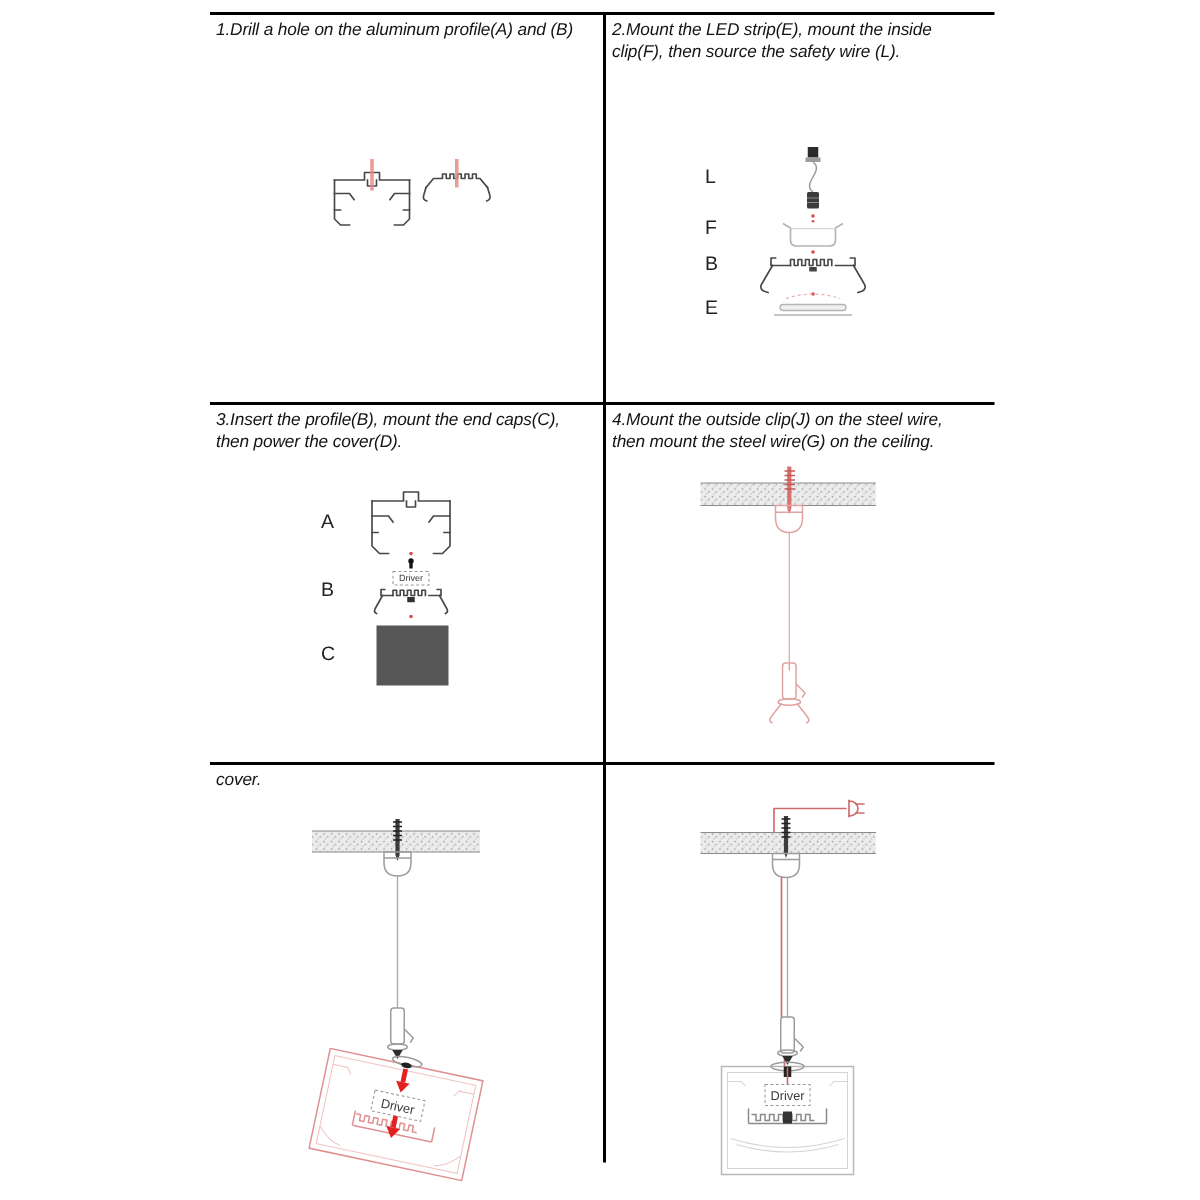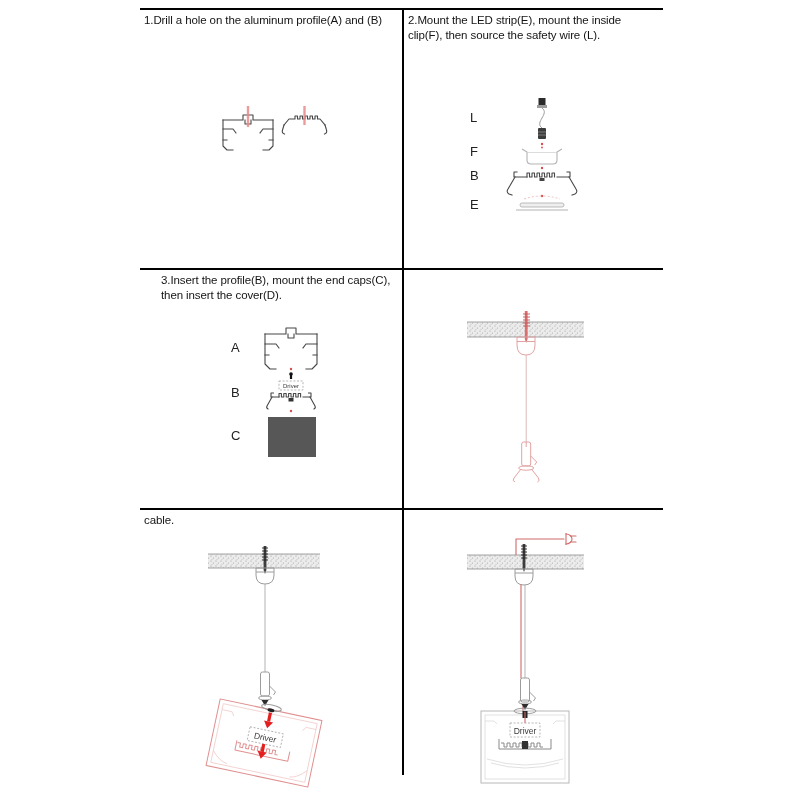--- a/index.html
+++ b/index.html
@@ -1,21 +1,21 @@
 <!DOCTYPE html>
 <html><head>
 <meta charset="utf-8">
 <style>
   html,body{margin:0;padding:0;background:#fff;}
   body{width:800px;height:800px;position:relative;font-family:"Liberation Sans",sans-serif;overflow:hidden;}
   .sheet{position:absolute;left:140px;top:8px;width:523px;height:782px;}
   .hline{position:absolute;left:0;width:523px;height:2px;background:#000;}
   .vline{position:absolute;left:262px;top:0;width:2px;height:767px;background:#000;}
   .cell{position:absolute;overflow:hidden;}
-  .cap{position:absolute;left:0;top:0;right:0;padding:3px 2px 0 4px;font-size:11.5px;line-height:1.3;color:#141414;letter-spacing:-0.1px;z-index:2;}
+  .cap{position:absolute;left:0;top:0;right:0;padding:3px 2px 0 4px;font-size:11.5px;line-height:1.3;color:#141414;letter-spacing:-0.1px;z-index:2;font-style:italic;}
   .cap div{white-space:nowrap;}
   .diag{position:absolute;left:0;top:0;z-index:1;}
   svg text{font-family:"Liberation Sans",sans-serif;}
   .pl{font-size:13px;fill:#222;}
   .drv{fill:#3a3a3a;}
   .dk{fill:none;stroke:#474747;stroke-width:1.1;stroke-linejoin:round;stroke-linecap:square;}
   .lg{fill:none;stroke:#b3b3b3;stroke-width:1.1;stroke-linejoin:round;}
   .lg2{fill:none;stroke:#cdcdcd;stroke-width:.7;}
   .pk{fill:none;stroke:#e2a2a2;stroke-width:1;stroke-linejoin:round;}
   .rd{fill:none;stroke:#e09090;stroke-width:1;stroke-linejoin:round;}
@@ -100,24 +100,24 @@
       </g>
       <circle class="dot" cx="138" cy="186" r="1.2"></circle>
       <g>
         <path class="pinkdash" d="M120,189 q18,-6 36,0"></path>
         <rect x="116" y="193" width="44" height="4" rx="2" fill="#efefef" stroke="#b3b3b3" stroke-width=".9"></rect>
         <line class="lg" x1="112" y1="200" x2="164" y2="200"></line>
       </g>
     </svg>
   </div>
 
-  <div class="cell" style="left:17px;top:262px;width:262px;height:188px">
+  <div class="cell" style="left:0;top:262px;width:262px;height:188px">
     <div class="cap">
       <div>3.Insert the profile(B), mount the end caps(C),</div>
-      <div>then insert the cover(D).</div>
+      <div>then power the cover(D).</div>
     </div>
     <svg class="diag" width="262" height="238">
       <text class="pl" x="74" y="82">A</text>
       <text class="pl" x="74" y="127">B</text>
       <text class="pl" x="74" y="170">C</text>
       <text class="pl" x="74" y="201">D</text>
       <g transform="translate(108,57)">
         <path class="dk" d="M0,7 H21 M31,7 H52 M21,7 V1 H31 V7 M23,7 v4 h6 v-4"></path>
         <path class="dk" d="M0,7 V37 L5,42 H11 M52,7 V37 L47,42 H41"></path>
         <path class="dk" d="M0,17 H11 L14,21 M52,17 H41 L38,21"></path>
@@ -145,20 +145,24 @@
         <path class="lg" d="M110,203 l4,4 h42 l4,-4 M110,203 v-2.5 M160,203 v-2.5"></path>
       </g>
       <circle class="dot" cx="134" cy="213" r="1.2"></circle>
       <g>
         <path class="lg" d="M110,230 h50 M118,230 v-3.5 h7 l4,-7 h12 l4,7 h7 v3.5"></path>
       </g>
     </svg>
   </div>
 
   <div class="cell" style="left:264px;top:262px;width:259px;height:238px">
+    <div class="cap">
+      <div>4.Mount the outside clip(J) on the steel wire,</div>
+      <div>then mount the steel wire(G) on the ceiling.</div>
+    </div>
     <svg class="diag" width="259" height="238">
       <g>
         <rect x="63" y="52" width="117" height="15" fill="url(#stip)"></rect>
         <line class="edge" x1="63" y1="52" x2="180" y2="52"></line>
         <line class="edge" x1="63" y1="67" x2="180" y2="67"></line>
       </g>
       <g>
         <rect x="120.8" y="41" width="2.8" height="28" fill="#d97070"></rect>
         <path d="M119,44 h7 M119,47 h7 M119,50 h7 M119,53 h7 M119,56 h7" stroke="#c25a5a" stroke-width=".9"></path>
         <polygon points="120.8,69 123.6,69 122.2,73" fill="#d97070"></polygon>
@@ -173,21 +177,21 @@
         <line class="pk" x1="122.2" y1="172" x2="122.2" y2="177"></line>
         <path class="pk" d="M126.7,186 l6,6 -2,3"></path>
         <ellipse class="pk" cx="122.2" cy="198" rx="7.5" ry="2.2" fill="#fff"></ellipse>
         <path class="pk" d="M117,199 l-7,9 q-2,3 1,4 M127.4,199 l7,9 q2,3 -1,4"></path>
       </g>
     </svg>
   </div>
 
   <div class="cell" style="left:0;top:502px;width:262px;height:278px">
     <div class="cap">
-      <div>cable.</div>
+      <div>cover.</div>
     </div>
     <svg class="diag" width="262" height="278">
       <g>
         <rect x="68" y="44" width="112" height="14" fill="url(#stip)"></rect>
         <line class="edge" x1="68" y1="44" x2="180" y2="44"></line>
         <line class="edge" x1="68" y1="58" x2="180" y2="58"></line>
       </g>
       <g>
         <rect x="123.6" y="36" width="2.8" height="24" fill="#3d3d3d"></rect>
         <path d="M122,38 h6 M122,41 h6 M122,44 h6 M122,47 h6 M122,50 h6" stroke="#222" stroke-width=".9"></path>

